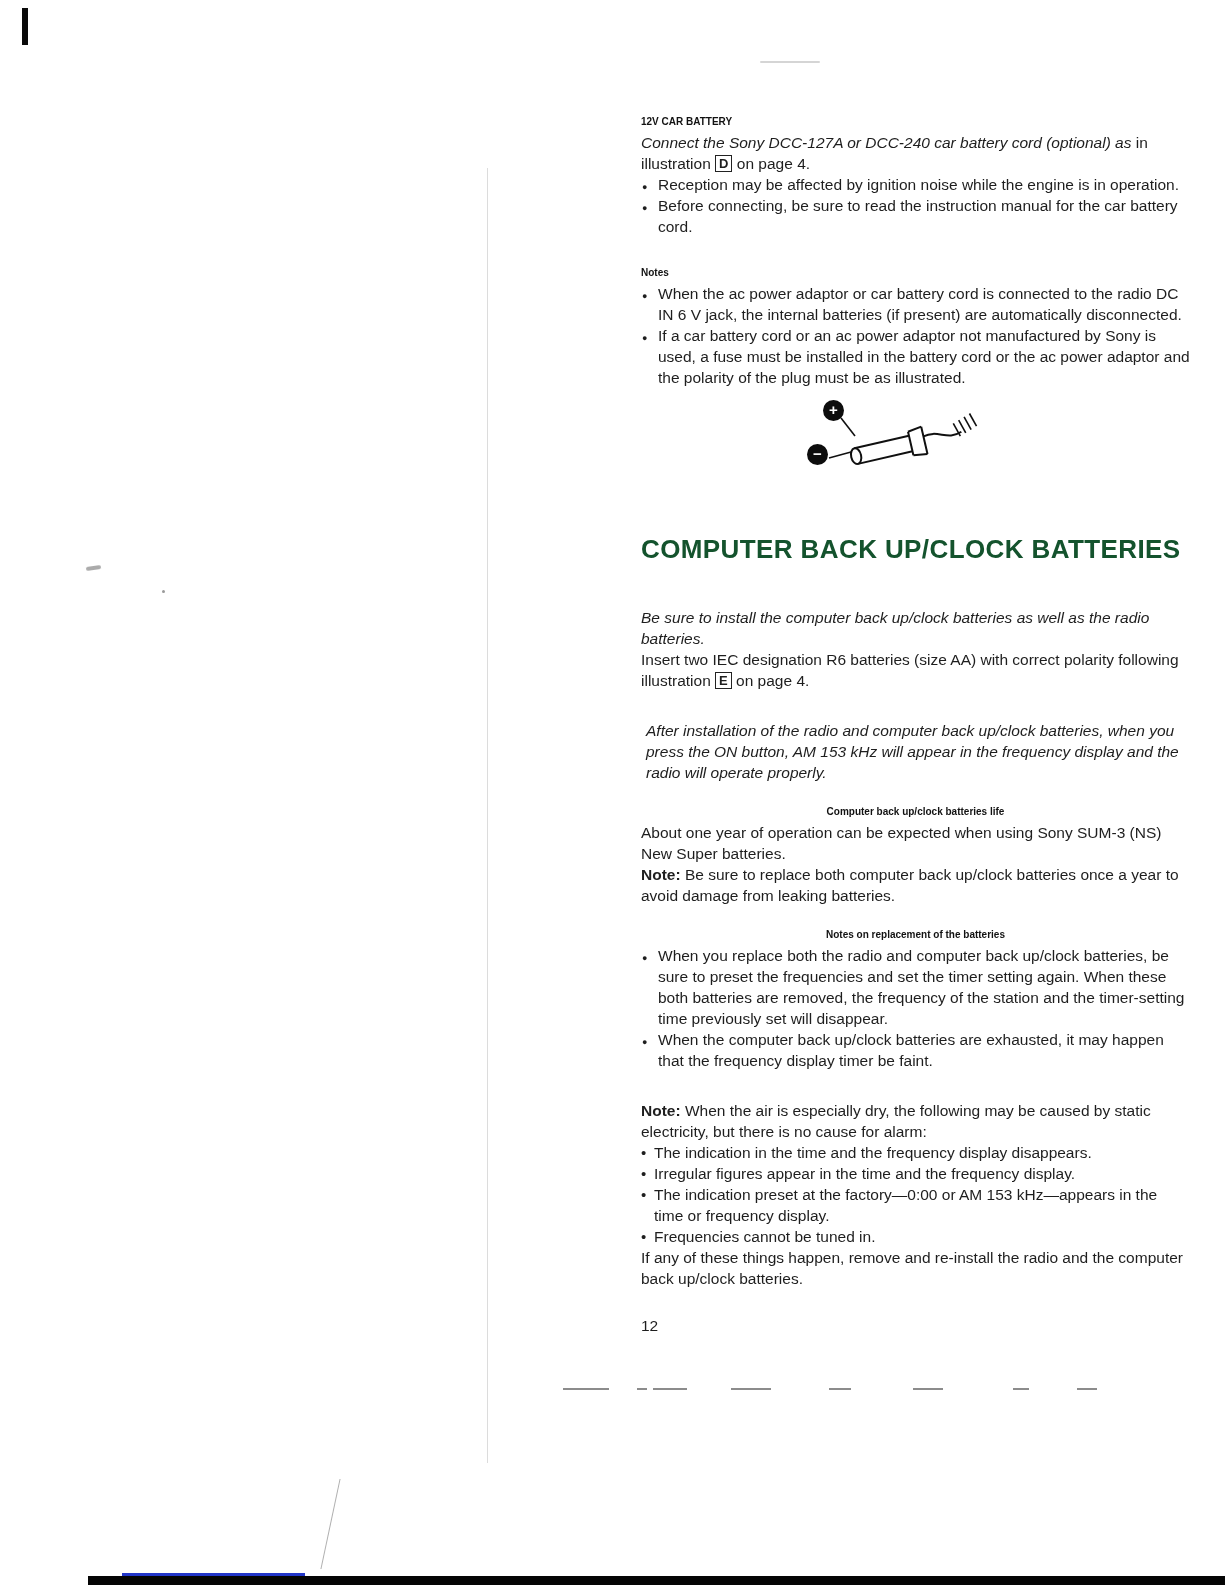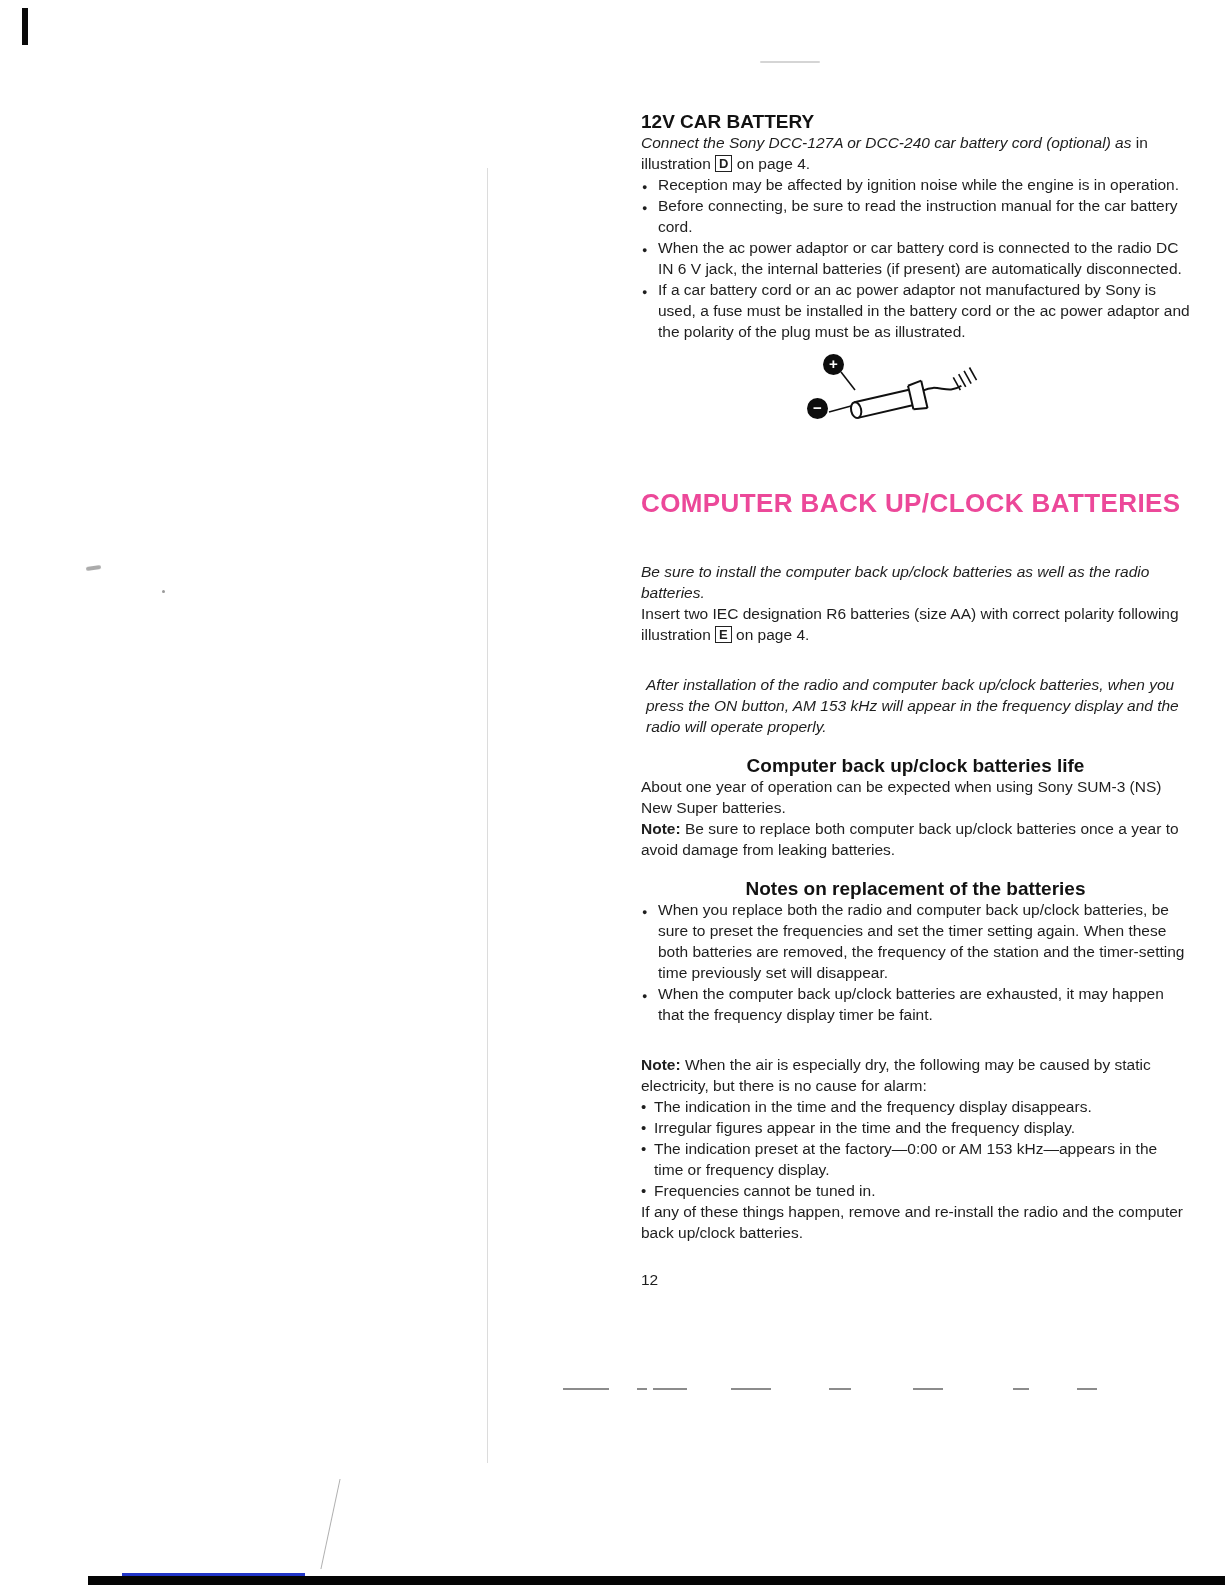--- a/index.html
+++ b/index.html
@@ -3,22 +3,22 @@
 <meta charset="utf-8">
 <style>
   * { margin:0; padding:0; box-sizing:border-box; }
   html, body { background:#e9e9e9; }
   .page {
     position:relative; width:1225px; height:1585px; background:#ffffff;
     font-family:"Liberation Sans", sans-serif; color:#1e1e1e; overflow:hidden;
   }
   
   .column { position:absolute; left:641px; top:111px; width:549px; font-size:15.5px; line-height:21px; }
-  .sec-heading { font-size:19px; font-weight:700; color:#121212; line-height:21px; }
-  .big-heading { font-size:26px; font-weight:700; letter-spacing:.4px; color:#ec4899; margin-top:54px; line-height:30px; }
+  .sec-heading { font-size:10px; font-weight:700; color:#121212; line-height:21px; }
+  .big-heading { font-size:26px; font-weight:700; letter-spacing:.4px; color:#14532d; margin-top:54px; line-height:30px; }
   p { margin:0; }
   .it { font-style:italic; }
   .mt-notes { margin-top:25px; }
   .mt-sub { margin-top:18px;text-align:center; }
   .mt-para { margin-top:43px; }
   .mt-block { margin-top:29px; }
   .indent { padding-left:5px; }
   .bullet { position:relative; padding-left:17px; }
   .bullet .dot { position:absolute; left:1px; top:0; }
   .bullet .dot::before { content:"●"; font-size:9px; line-height:21px; }
@@ -71,20 +71,21 @@
     <p>
       <span class="it">Connect the Sony DCC-127A or DCC-240 car battery cord (optional) as</span><span> in illustration </span><span class="refbox">D</span><span> on page 4.</span>
     </p>
     <p class="bullet">
       <span class="dot"></span><span>Reception may be affected by ignition noise while the engine is in operation.</span>
     </p>
     <p class="bullet">
       <span class="dot"></span><span>Before connecting, be sure to read the instruction manual for the car battery cord.</span>
     </p>
 
+    <h3 class="sec-heading mt-notes">Notes</h3>
     <p class="bullet">
       <span class="dot"></span><span>When the ac power adaptor or car battery cord is connected to the radio DC IN 6 V jack, the internal batteries (if present) are automatically disconnected.</span>
     </p>
     <p class="bullet">
       <span class="dot"></span><span>If a car battery cord or an ac power adaptor not manufactured by Sony is used, a fuse must be installed in the battery cord or the ac power adaptor and the polarity of the plug must be as illustrated.</span>
     </p>
 
     <div class="plug-illustration">
       <svg class="plug-svg" width="206" height="78" viewBox="0 0 206 78">
         <g stroke="#101010" fill="none" stroke-width="2" transform="rotate(-13 80 45)">

